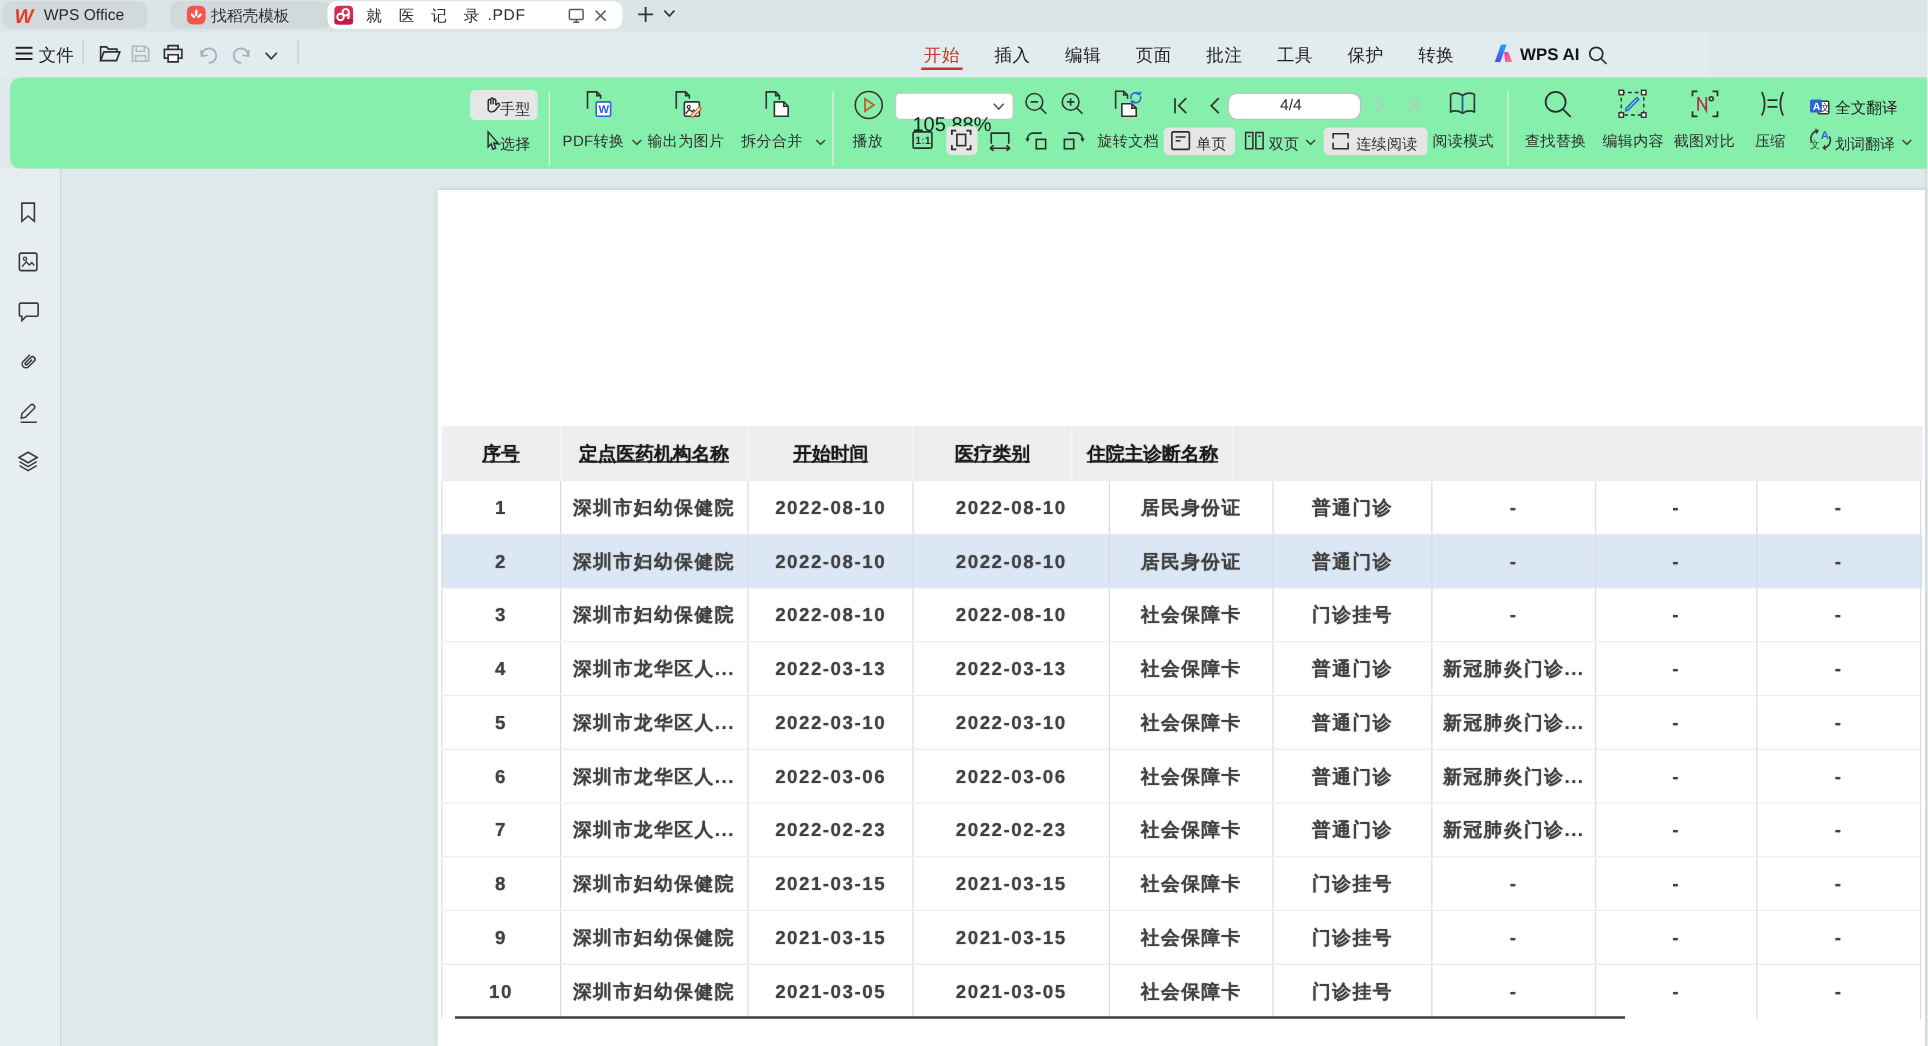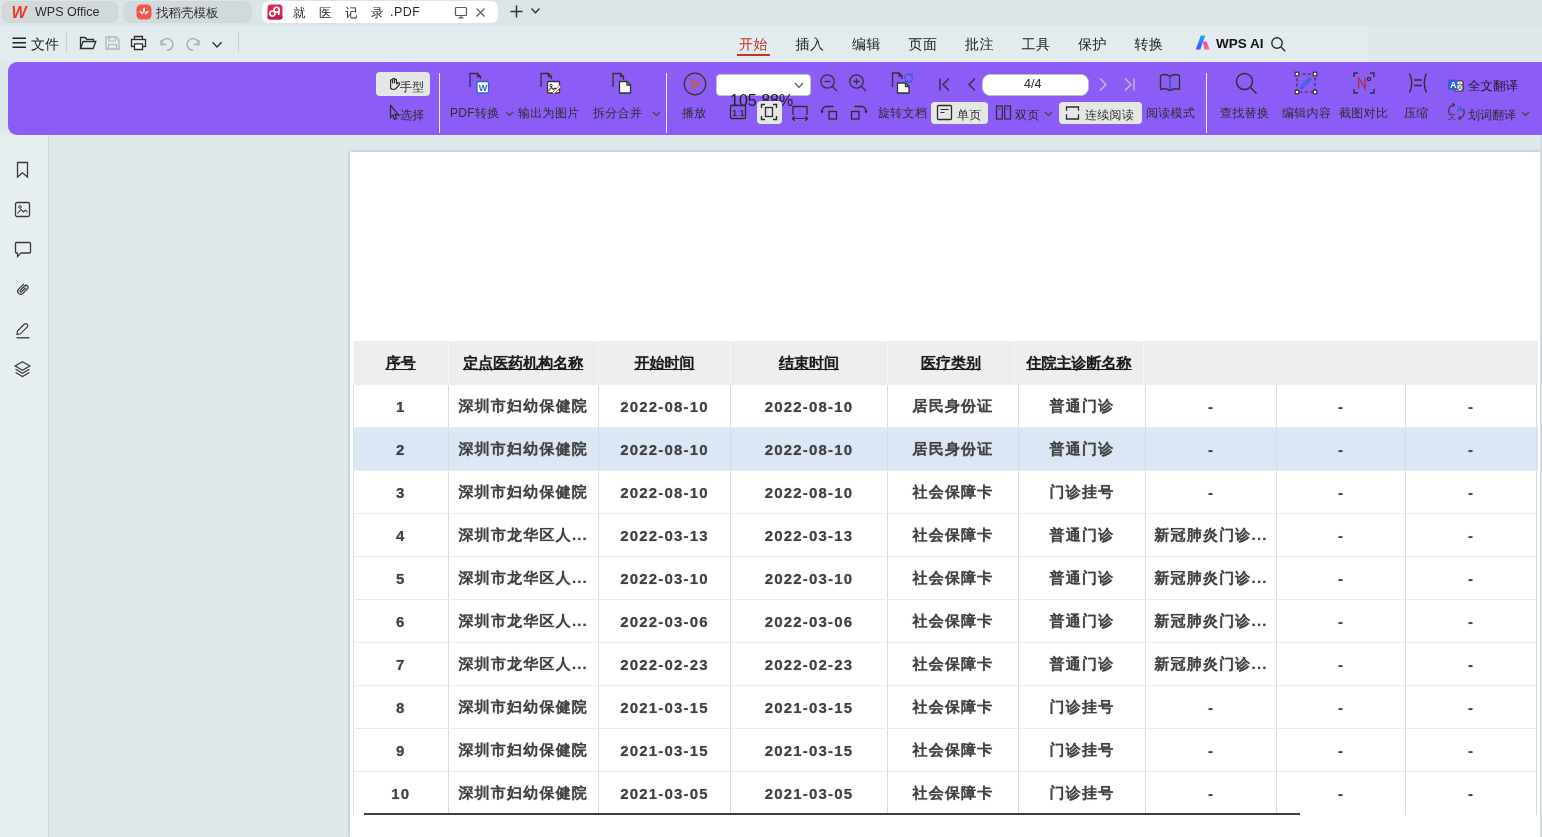--- a/index.html
+++ b/index.html
@@ -8,21 +8,21 @@
 .abs{position:absolute;}
 
 #strip{position:absolute;left:0;top:0;width:1542px;height:26px;background:#dbe4e6;}
 .tab{position:absolute;top:1px;height:21.5px;border-radius:7px;background:#d2d9da;display:flex;align-items:center;font-size:12.5px;color:#2b2b2b;}
 #tab3{background:#fff;border-radius:7px 7px 7px 7px;}
 
 #menurow{position:absolute;left:0;top:26px;width:1368px;height:36px;background:#e2ebed;}
 .mi{position:absolute;top:10px;font-size:14px;color:#212121;letter-spacing:.5px;}
 .vdiv{position:absolute;width:1px;background:#c6cfd2;}
 
-#panel{position:absolute;left:8px;top:62px;width:1534px;height:73px;background:#8b5cf6;border-radius:9px 0 0 9px;}
+#panel{position:absolute;left:8px;top:62px;width:1534px;height:73px;background:#86efac;border-radius:9px 0 0 9px;}
 .tb-label{position:absolute;font-size:12px;color:#2e2e2e;top:43px;letter-spacing:.3px;}
 .pill{position:absolute;background:#e5e6e6;border-radius:4px;}
 .tdiv{position:absolute;top:11px;height:60px;width:1px;background:#ebebeb;}
 
 #side{position:absolute;left:0;top:135px;width:49px;height:702px;background:#e6eef0;border-right:1px solid #ccd4d6;}
 
 #page{position:absolute;left:350px;top:152px;width:1192px;height:685px;background:#fff;box-shadow:0 0 4px rgba(110,125,130,.45);}
 #tbl{position:absolute;left:3px;top:189px;width:1185px;font-size:15px;color:#414141;font-weight:bold;}
 .trow{display:flex;height:43px;align-items:center;text-align:center;border-bottom:1px solid #ececee;background:#fff;letter-spacing:1.2px;}
 .trow.hd{height:44px;background:#eceef0;font-weight:bold;color:#1a1a1a;border-bottom:none;font-size:15px;letter-spacing:0;}
@@ -36,21 +36,21 @@
 </style>
 </head>
 <body>
 <div id="strip">
   <div class="tab" style="left:2px;width:116px;">
     <svg class="abs" style="left:10px;top:2.5px;" width="18" height="17" viewBox="0 0 18 17">
         <text x="-0.5" y="14" font-size="16" font-weight="bold" font-style="italic" fill="#ee3a28" font-family="Liberation Sans">W</text>
       </svg>
     <span class="abs" style="left:33px;top:4px;">WPS Office</span>
   </div>
-  <div class="tab" style="left:123px;width:129px;">
+  <div class="tab" style="left:136px;width:129px;">
     <svg class="abs" style="left:13px;top:3px;" width="16" height="16" viewBox="0 0 16 16">
         <rect x="0.5" y="0.5" width="15" height="15" rx="4.5" fill="#f1574b"></rect>
         <ellipse cx="8" cy="6.2" rx="1.05" ry="2.8" fill="#fff" transform="rotate(6 8 6.2)"></ellipse>
         <ellipse cx="5.4" cy="8.6" rx="0.95" ry="2.3" fill="#fff" transform="rotate(-48 5.4 8.6)"></ellipse>
         <ellipse cx="10.6" cy="8.6" rx="0.95" ry="2.3" fill="#fff" transform="rotate(48 10.6 8.6)"></ellipse>
       </svg>
     <span class="abs" style="left:33px;top:4px;">找稻壳模板</span>
   </div>
   <div class="tab" id="tab3" style="left:262px;width:236px;">
     <svg class="abs" style="left:5px;top:3px;" width="16" height="16" viewBox="0 0 16 16">
@@ -357,21 +357,20 @@
       <path d="M2.6 9.3 L9.5 13.3 L16.4 9.3" fill="none" stroke="#3a3a3a" stroke-width="1.25"></path>
       <path d="M2.6 12.5 L9.5 16.5 L16.4 12.5" fill="none" stroke="#3a3a3a" stroke-width="1.25"></path>
     </svg>
 </div>
 <div id="page">
   <div id="tbl">
     <div class="trow hd cell-blur">
         <div class="c1">序号</div>
         <div class="c2">定点医药机构名称</div>
         <div class="c3">开始时间</div>
-        <div class="c4">结束时间</div>
         <div class="c6">医疗类别</div>
         <div class="c8">住院主诊断名称</div>
       </div>
     <div class="trow cell-blur">
         <div class="c1">1</div>
         <div class="c2">深圳市妇幼保健院</div>
         <div class="c3">2022-08-10</div>
         <div class="c4">2022-08-10</div>
         <div class="c5">居民身份证</div>
         <div class="c6">普通门诊</div>

